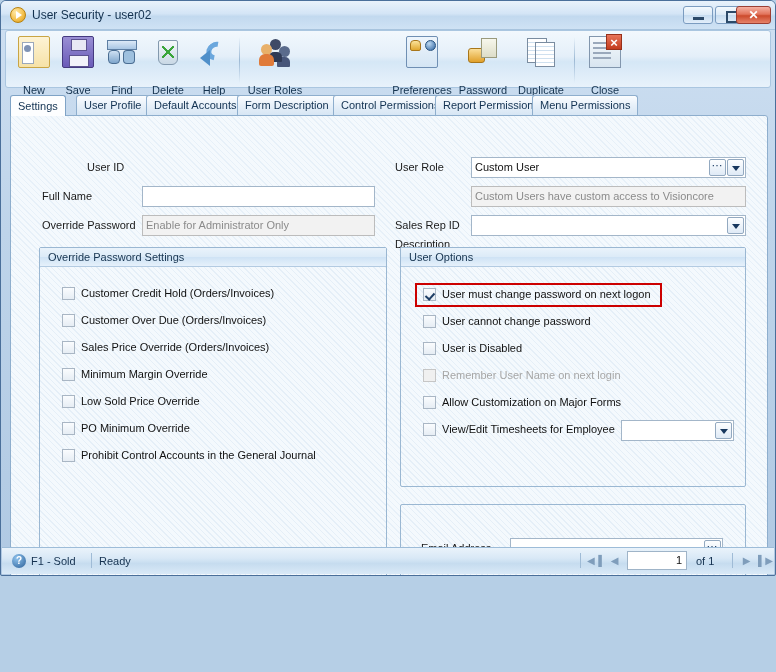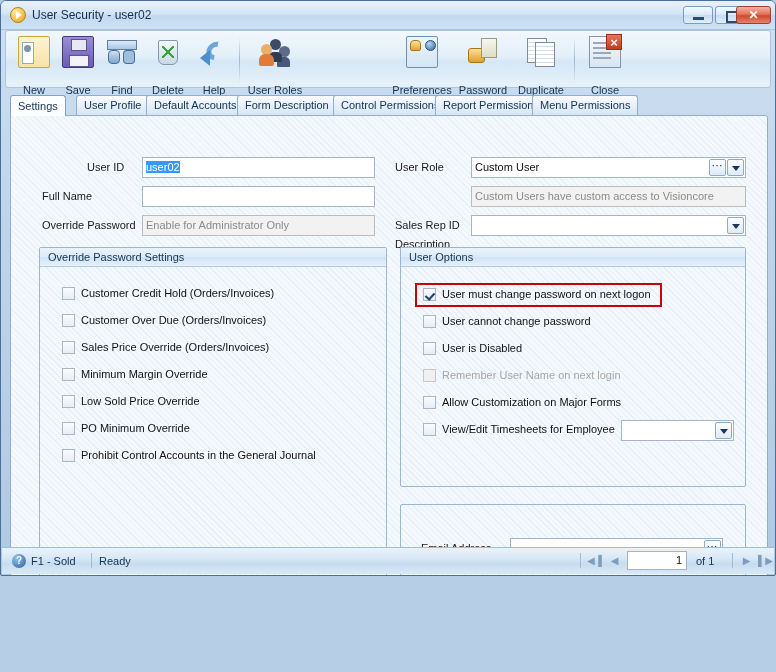--- a/index.html
+++ b/index.html
@@ -292,21 +292,20 @@
     <div class="tab" style="left:136px;">Default Accounts</div>
     <div class="tab" style="left:227px;">Form Description</div>
     <div class="tab" style="left:323px;">Control Permissions</div>
     <div class="tab" style="left:425px;">Report Permissions</div>
     <div class="tab" style="left:522px;">Menu Permissions</div>
   </div>
 
   <div id="panel">
 
     <div class="flabel" style="left:31px;top:45px;margin-left:45px;">User ID</div>
-    <div class="finput" style="left:131px;top:41px;width:233px;"><span class="sel-text">user02</span></div>
 
     <div class="flabel" style="left:31px;top:74px;">Full Name</div>
     <div class="finput" style="left:131px;top:70px;width:233px;"></div>
 
     <div class="flabel" style="left:31px;top:103px;">Override Password</div>
     <div class="finput ro" style="left:131px;top:99px;width:233px;">Enable for Administrator Only</div>
 
     <div class="flabel" style="left:384px;top:45px;">User Role</div>
     <div class="combo" style="left:460px;top:41px;width:275px;">
       <span>Custom User</span>

